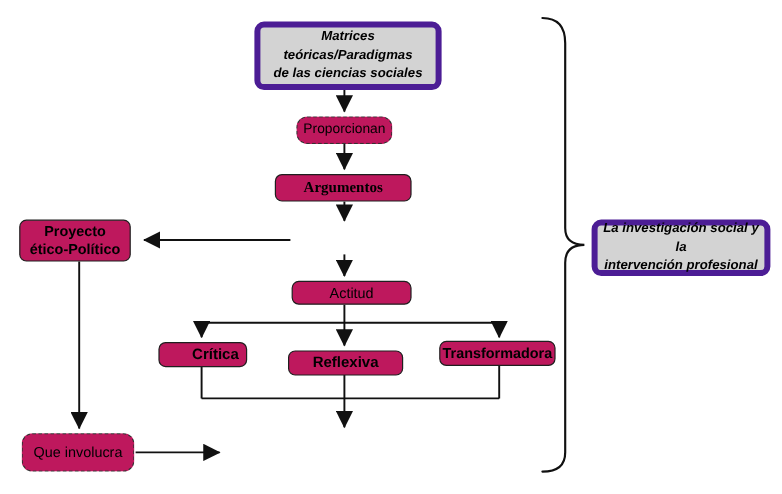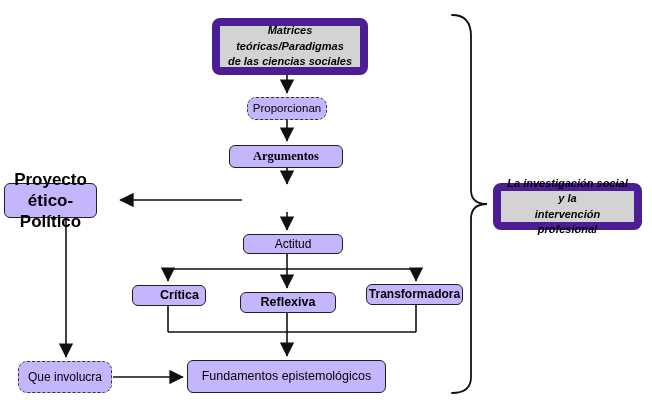--- a/index.html
+++ b/index.html
@@ -13,37 +13,37 @@
   }
   #connectors{position:absolute;left:0;top:0;z-index:0;}
   .node{
     position:absolute;
     z-index:1;
     display:flex;
     flex-direction:column;
     align-items:center;
     justify-content:center;
     text-align:center;
-    background:#c4b5fd;
+    background:#be185d;
     border:1.7px solid #1f1f1f;
     border-radius:6px;
     font-size:12.5px;
     line-height:1.25;
     box-sizing:border-box;
     padding:1px 3px;
   }
   .bold{font-weight:bold;}
   .dashed{
     border:1.5px dashed #333;
     border-radius:9px;
     font-size:11.5px;
   }
   .gray{
     background:#d3d3d3;
-    border:8px solid #4c1d95;
+    border:5px solid #4c1d95;
     border-radius:8px;
     font-weight:bold;
     font-style:italic;
     font-size:11px;
     line-height:1.4;
   }
   .line{display:block;}
 </style>
 </head>
 <body>
@@ -92,21 +92,21 @@
 
   <div class="node dashed" style="left:247px;top:97px;width:80px;height:23px;">
     <span>Proporcionan</span>
   </div>
 
   <div class="node bold" style="left:229px;top:145px;width:114px;height:23px;font-family:Liberation Serif, serif;">
     <span>Argumentos</span>
   </div>
 
 
-  <div class="node bold" style="left:4px;top:183px;width:93px;height:35px;font-size:17px;">
+  <div class="node bold" style="left:16px;top:183px;width:93px;height:35px;font-size:12px;">
     <span class="line">Proyecto</span>
     <span class="line">ético-Político</span>
   </div>
 
   <div class="node" style="left:243px;top:234px;width:100px;height:20px;font-size:12px;">
     <span>Actitud</span>
   </div>
 
   <div class="node bold" style="left:132px;top:285px;width:74px;height:21px;padding-left:24px;">
     <span>Crítica</span>
@@ -117,22 +117,19 @@
   </div>
 
   <div class="node bold" style="left:366px;top:284px;width:97px;height:21px;font-size:12px;">
     <span>Transformadora</span>
   </div>
 
   <div class="node dashed" style="left:18px;top:361px;width:94px;height:32px;font-size:12px;">
     <span>Que involucra</span>
   </div>
 
-  <div class="node" style="left:187px;top:360px;width:199px;height:33px;">
-    <span>Fundamentos epistemológicos</span>
-  </div>
 
   <div class="node gray" style="left:493px;top:183px;width:149px;height:47px;">
     <span class="line">La investigación social y la</span>
     <span class="line">intervención profesional</span>
   </div>
 
 </div>
 
 </body></html>

